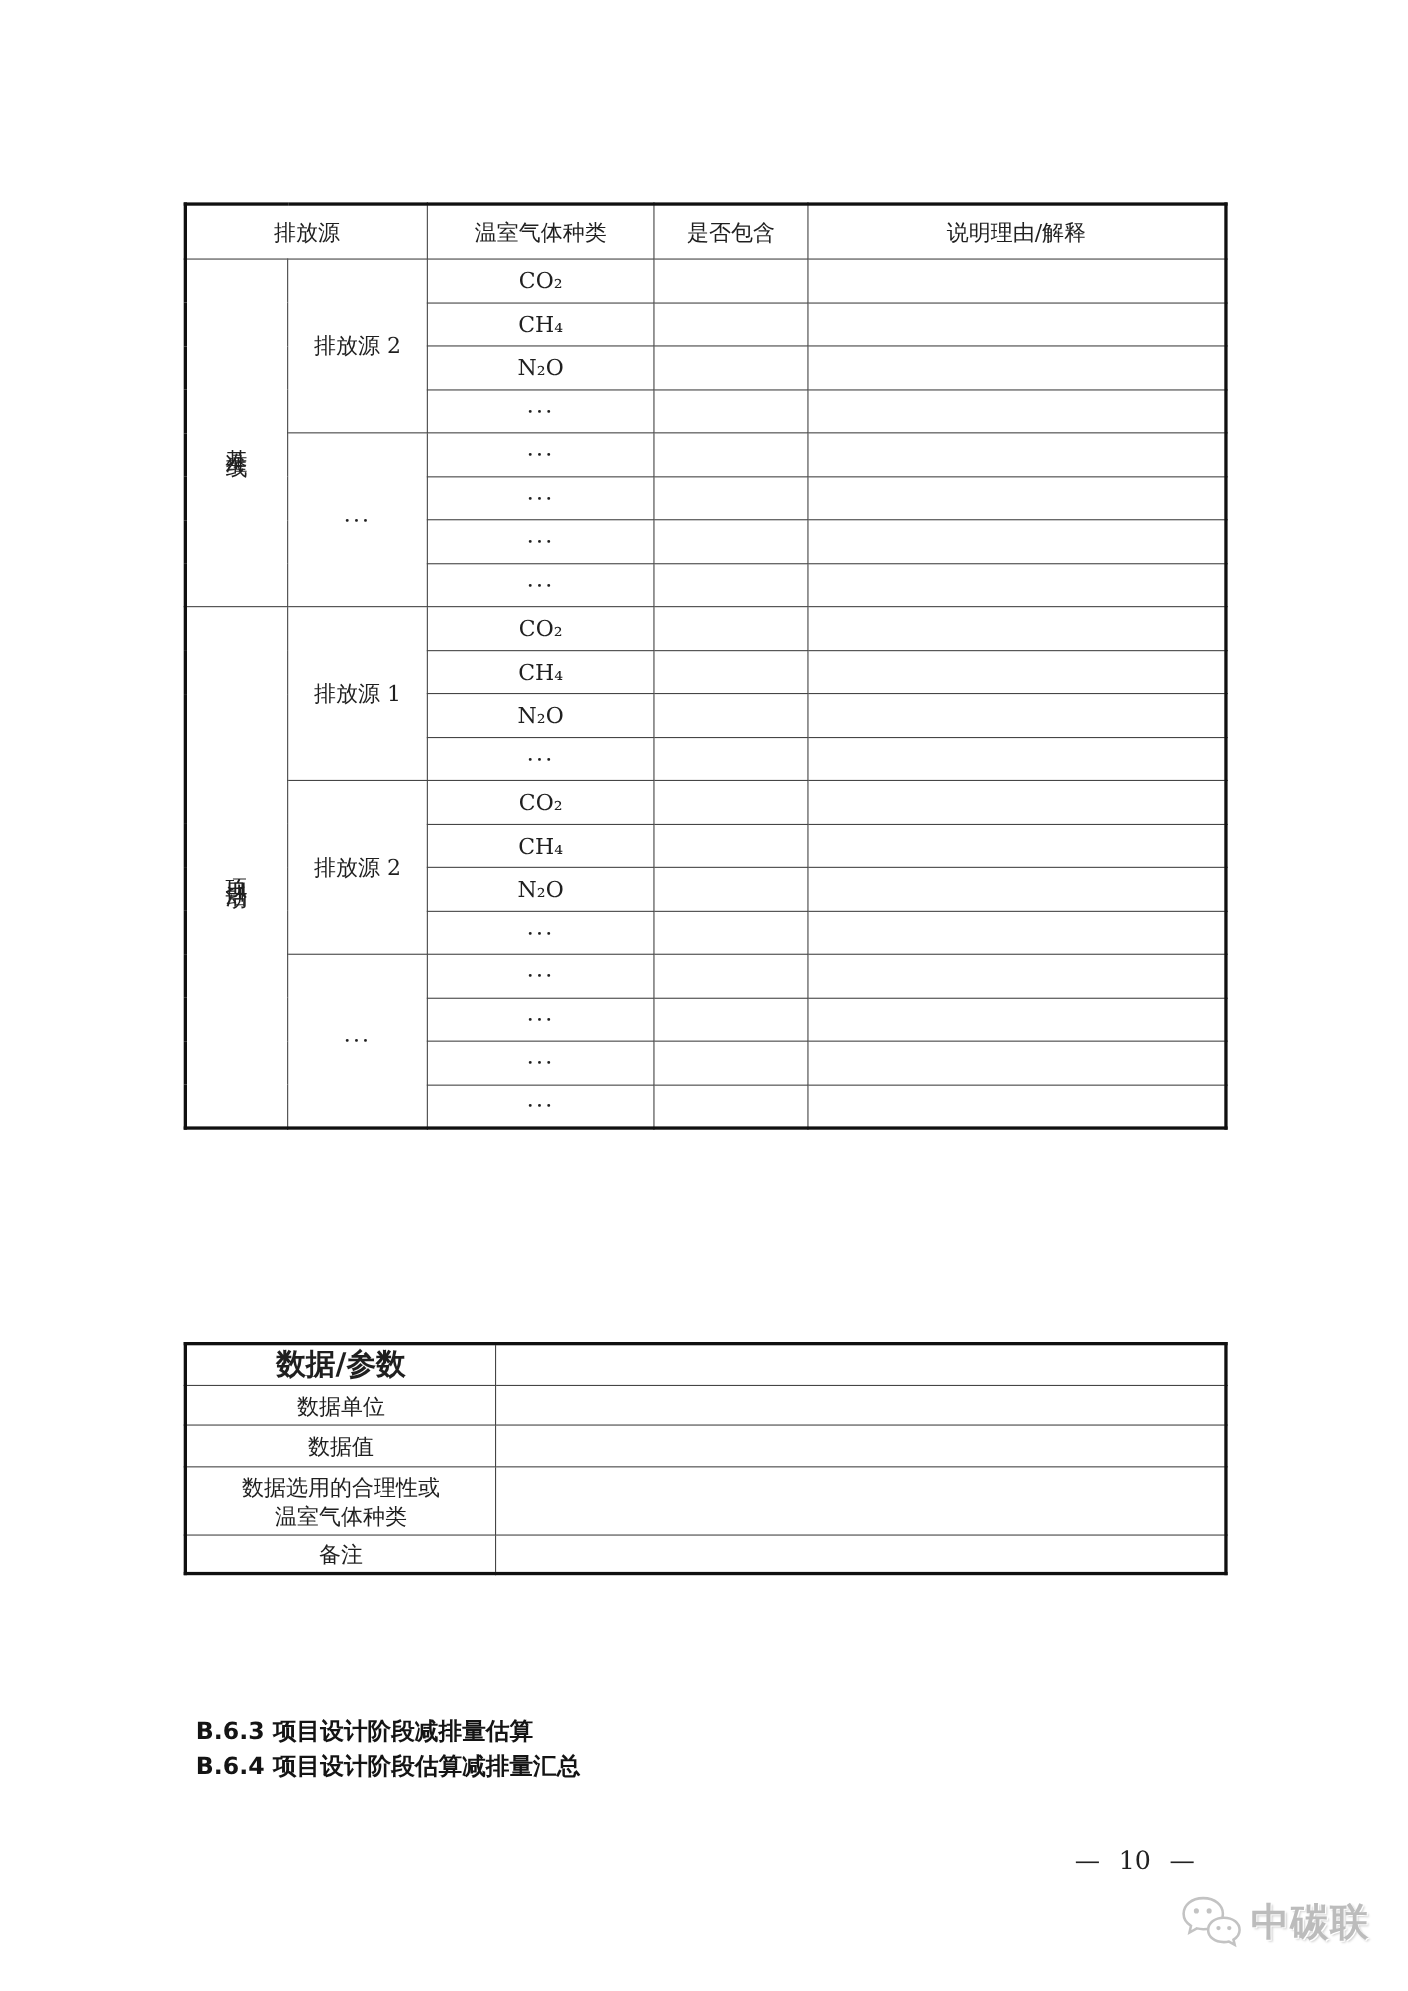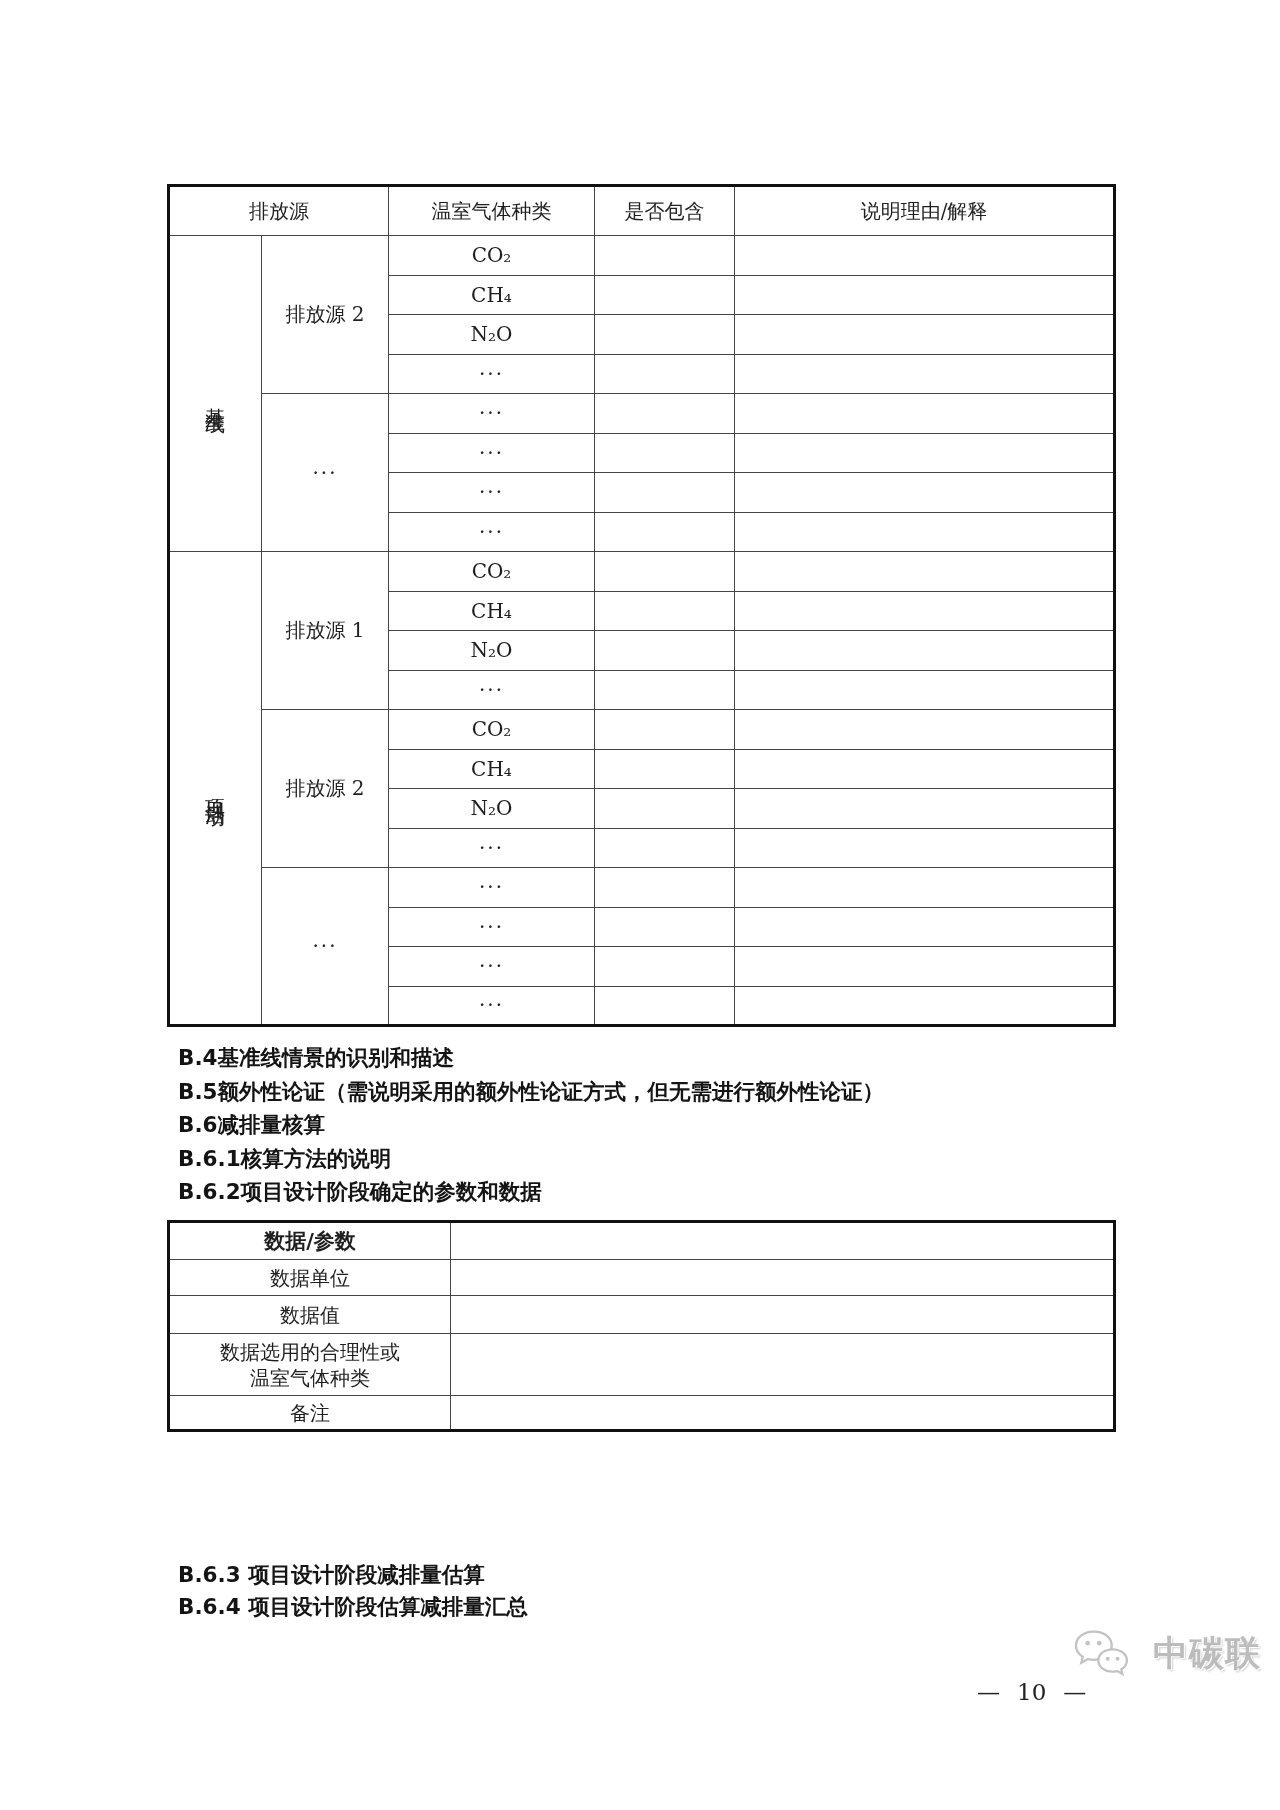--- a/index.html
+++ b/index.html
@@ -34,41 +34,41 @@
     writing-mode:vertical-rl;
     text-orientation:upright;
     letter-spacing:3px;
     display:inline-block;
     line-height:1.1;
   }
   .dots{font-weight:bold;letter-spacing:2px;font-size:18px;}
   #table2{position:absolute;left:167px;top:1220px;width:946px;}
   #table2 col.c-l{width:282px;}
   #table2 col.c-r{width:664px;}
-  #table2 .th-cell{font-weight:bold;font-size:21px;}
+  #table2 .th-cell{font-weight:bold;font-size:27px;}
   #table2 td{font-size:20px;line-height:1.3;}
   
   .headings{
     position:absolute;
     font-family:"DejaVu Sans","Liberation Sans",sans-serif;
     font-weight:700;
     color:#141414;
     font-size:21.5px;
   }
   #headings-top{left:178px;top:1041px;line-height:33.5px;width:900px;}
   #headings-bottom{left:178px;top:1559px;line-height:31.5px;width:900px;}
   
   .page-num{
     position:absolute;left:977px;top:1679px;
     display:flex;align-items:center;column-gap:17px;
     font-size:23px;color:#222;
   }
   .brand{
-    position:absolute;left:1072px;top:1628px;
-    display:flex;align-items:center;column-gap:23px;
+    position:absolute;left:1072px;top:1722px;
+    display:flex;align-items:center;column-gap:7px;
     color:#b9b9b9;
   }
   .brand-text{
     font-family:"DejaVu Sans","Liberation Sans",sans-serif;
     font-size:35px;font-weight:700;
     letter-spacing:1px;
     color:#bcbcbc;
     text-shadow:1px 1px 0 #ffffff,2px 2px 2px rgba(0,0,0,0.18);
   }
 </style>
@@ -200,27 +200,20 @@
         <td></td>
       </tr>
       <tr class="r">
         <td class="dots">···</td>
         <td></td>
         <td></td>
       </tr>
     </tbody>
   </table>
 
-  <div id="headings-top" class="headings">
-    <div>B.4基准线情景的识别和描述</div>
-    <div>B.5额外性论证（需说明采用的额外性论证方式，但无需进行额外性论证）</div>
-    <div>B.6减排量核算</div>
-    <div>B.6.1核算方法的说明</div>
-    <div>B.6.2项目设计阶段确定的参数和数据</div>
-  </div>
 
   <table id="table2" class="doc-table">
     <colgroup>
         <col class="c-l">
         <col class="c-r">
       </colgroup>
     <tbody>
       <tr style="height:38px;">
         <td class="th-cell">数据/参数</td>
         <td></td>

